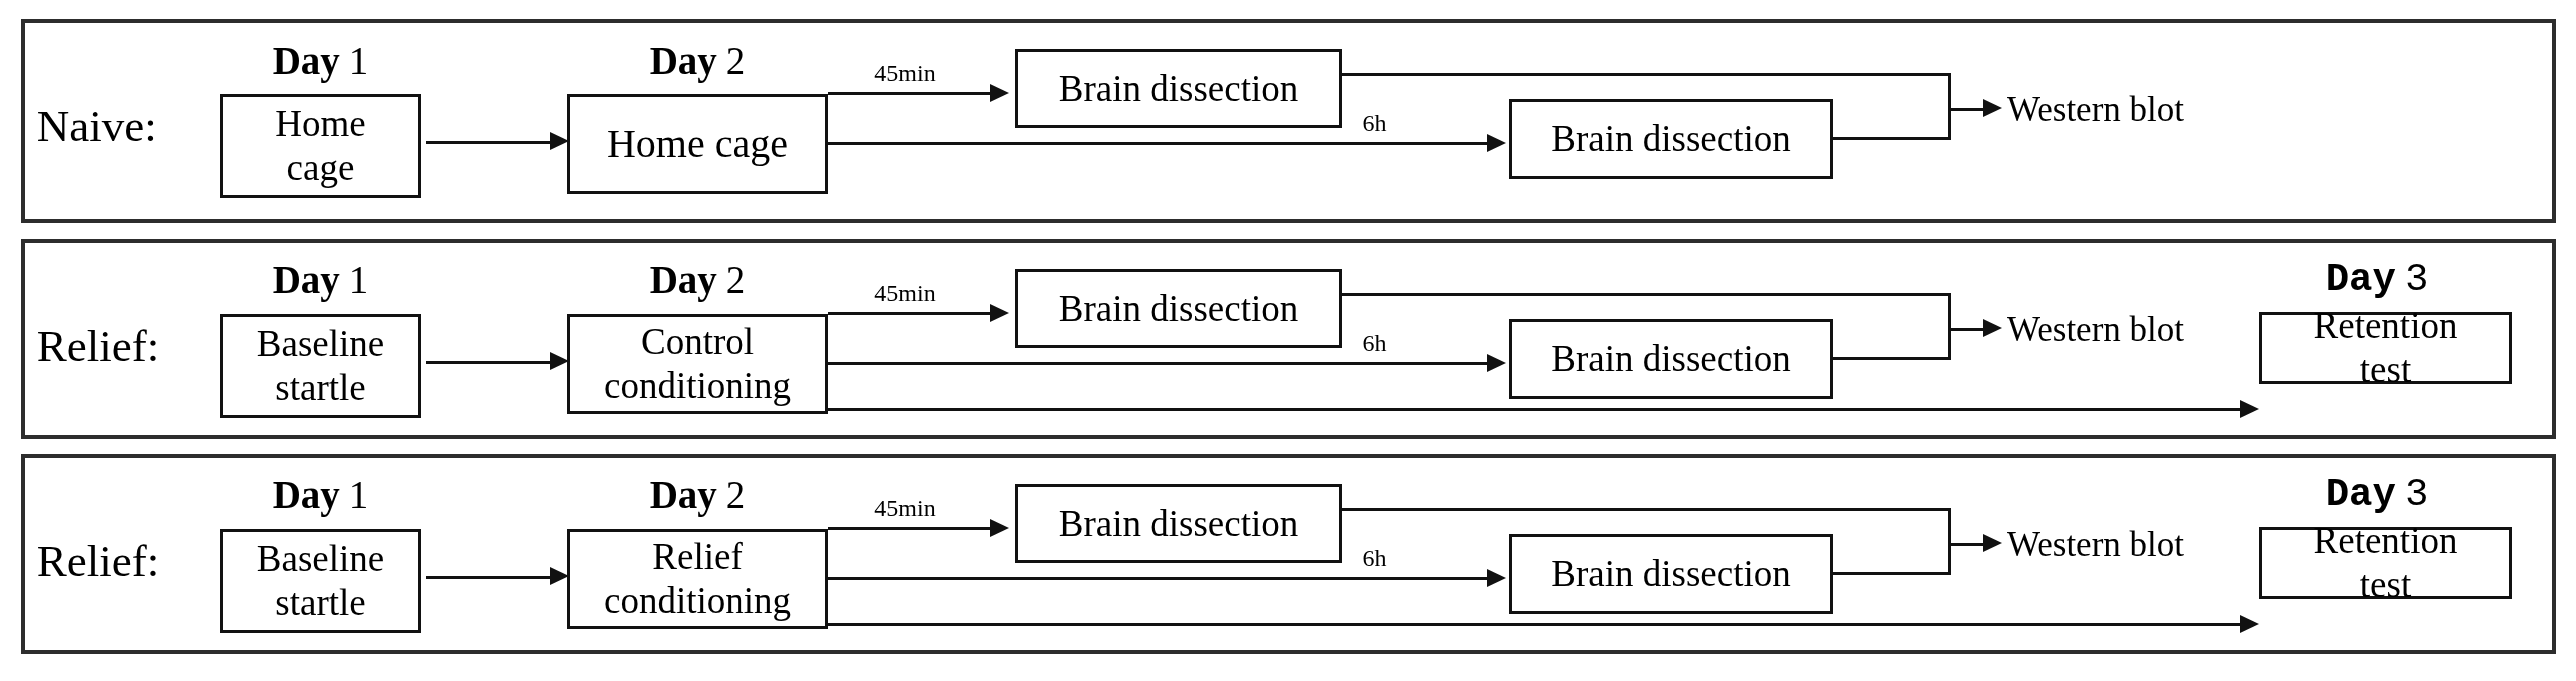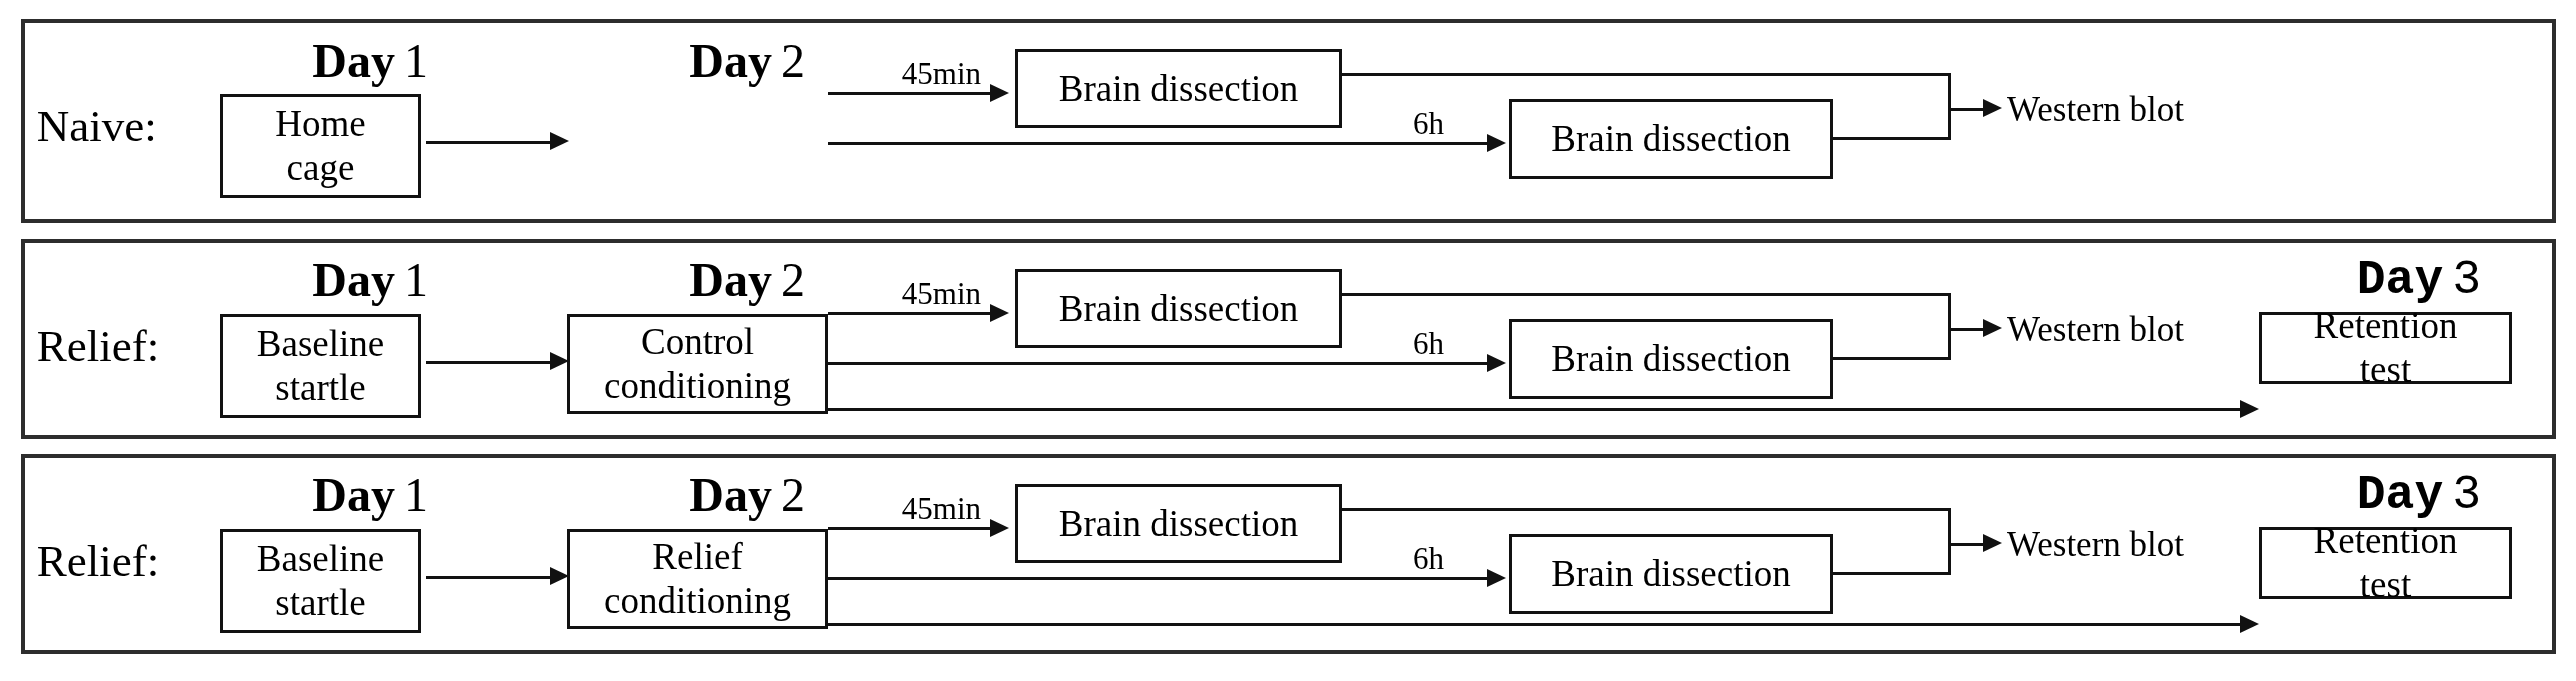--- a/index.html
+++ b/index.html
@@ -13,21 +13,21 @@
   }
   .p0{top:19.4px;height:204px;}
   .p1{top:239px;height:200px;}
   .p2{top:454px;height:200px;}
 
   .row-label{
     position:absolute;left:11.8px;top:82px;font-size:45px;font-weight:normal;
     line-height:42px;white-space:nowrap;
   }
   .head{
-    position:absolute;top:15.2px;width:215px;text-align:right;font-size:48px;
+    position:absolute;top:15.2px;width:215px;text-align:center;font-size:39px;
     line-height:44px;white-space:nowrap;
   }
   .head .hw{font-weight:bold;margin-right:9px;}
   .head .hn{font-weight:normal;}
   .d1-head{left:188px;}
   .d2-head{left:565px;}
   .d3-head{left:2248px;width:208px;font-family:Liberation Mono, monospace;}
 
   .box{
     position:absolute;box-sizing:border-box;border:3.5px solid #111;background:#fff;
@@ -57,21 +57,21 @@
   .h6h{left:1462px;top:111px;}
   .exit1{left:1317px;top:50px;width:606px;}
   .exit2{left:1808px;top:114px;width:115px;}
   .bracket{left:1923px;top:50px;height:67px;}
   .warr{left:1923px;top:85px;width:35px;}
   .whead{left:1958px;top:76px;}
   .rline{left:803px;top:165px;width:1412px;}
   .rhead{left:2215px;top:157px;}
 
   .ilabel{
-    position:absolute;text-align:right;font-size:31px;line-height:35px;white-space:nowrap;
+    position:absolute;text-align:center;font-size:24px;line-height:35px;white-space:nowrap;
   }
   .lbl45{left:804px;top:33px;width:152px;}
   .lbl6h{left:1280px;top:83px;width:139px;}
   .wlabel{
     position:absolute;left:1982px;top:67px;font-size:35px;line-height:39px;white-space:nowrap;
   }
 </style>
 </head>
 <body>
 
@@ -86,20 +86,24 @@
     <div class="box d1-box">
       <span class="bl">Home</span>
       <span class="bl">cage</span>
     </div>
 
     <div class="hline a1-line"></div>
     <div class="tri a1-head"></div>
 
     <div class="head d2-head">
       <span class="hw">Day</span><span class="hn">2</span>
+    </div>
+    <div class="box d2-box big-text">
+      <span class="bl">Home cage</span>
+      <span class="bl"></span>
     </div>
 
     <div class="hline l45"></div>
     <div class="tri h45"></div>
     <div class="ilabel lbl45">45min</div>
 
     <div class="box bbox1">
       <span class="bl">Brain dissection</span>
     </div>
 

